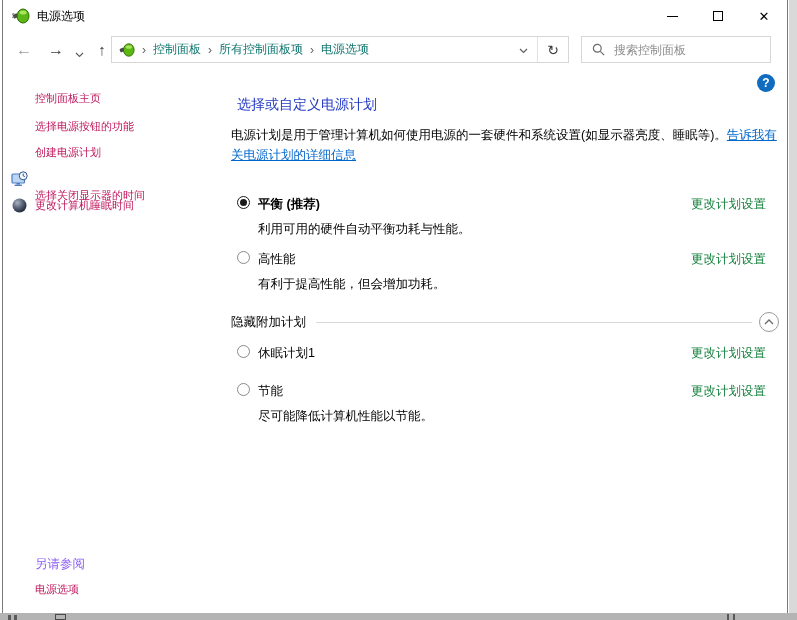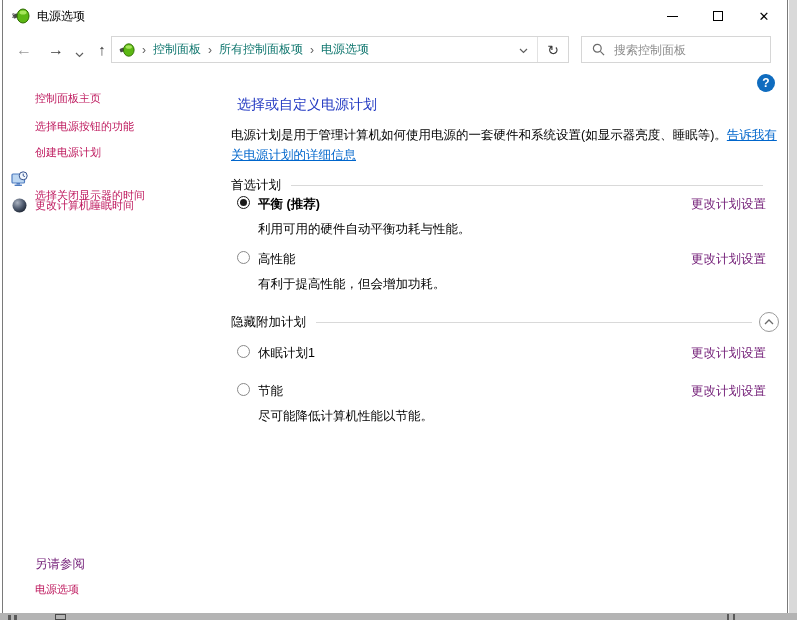--- a/index.html
+++ b/index.html
@@ -43,39 +43,39 @@
   .refresh-btn { width:30px; text-align:center; font-size:14px; color:#3a3a3a; }
   .search-box { position:absolute; left:578px; top:4px; width:190px; height:27px; border:1px solid #d6d6d6; display:flex; align-items:center; background:#fff; }
   .search-box svg { margin:0 9px 0 10px; flex:none; }
   .search-input { border:none; outline:none; flex:1; font-family:inherit; font-size:12px; color:#1a1a1a; background:transparent; min-width:0; }
   .search-input::placeholder { color:#8d8d8d; opacity:1; }
   
   .content { position:absolute; left:0; top:67px; width:100%; height:546px; background:#fff; }
   
   .side-item { position:absolute; left:32px; font-size:11px; color:#be185d; white-space:nowrap; cursor:pointer; }
   .side-icon { position:absolute; left:8px; width:17px; height:17px; }
-  .see-also { position:absolute; left:32px; color:#701a75; font-size:12.5px; }
+  .see-also { position:absolute; left:32px; color:#8b5cf6; font-size:12.5px; }
   
   .main { position:absolute; left:228px; top:0; width:548px; height:100%; }
   .help-btn { position:absolute; left:754px; top:7px; width:18px; height:18px; border-radius:50%; background:#0f6cbf; color:#fff; font-size:12px; font-weight:bold; display:flex; align-items:center; justify-content:center; cursor:pointer; }
   .page-heading { position:absolute; left:0; top:29px; font-size:14px; color:#2239c2; white-space:nowrap;margin-left:6px; }
   .page-desc { position:absolute; left:0; top:58px; width:546px; line-height:20px; font-size:12.5px; color:#000; }
   .learn-link { color:#0066cc; text-decoration:underline; cursor:pointer; }
   .section-header { position:absolute; left:0; width:100%; display:flex; align-items:center; }
   .section-title { font-size:12.5px; color:#000; white-space:nowrap; }
   .section-line { flex:1; height:1px; background:#d9d9d9; margin-left:10px; }
   .section-line.short { margin-right:16px; }
   .collapse-btn { width:20px; height:20px; border:1px solid #9a9a9a; border-radius:50%; margin-left:7px; flex:none; display:flex; align-items:center; justify-content:center; cursor:pointer; }
   .plan-row { position:absolute; left:6px; width:542px; display:flex; align-items:flex-start; padding-right:13px; }
   .radio { width:13px; height:13px; border:1px solid #8a8a8a; border-radius:50%; background:#fff; flex:none; margin-right:8px; position:relative; cursor:pointer; }
   .radio.checked { border-color:#1a1a1a; }
   .radio.checked::after { content:""; position:absolute; left:2px; top:2px; right:2px; bottom:2px; background:#1a1a1a; border-radius:50%; }
   .plan-name { font-size:12.5px; color:#000; white-space:nowrap; }
   .plan-name.bold { font-weight:bold; }
-  .plan-link { margin-left:auto; color:#701a75; font-size:12.5px; white-space:nowrap; cursor:pointer; }
+  .plan-link { margin-left:auto; color:#15803d; font-size:12.5px; white-space:nowrap; cursor:pointer; }
   .plan-desc { position:absolute; left:27px; font-size:12.5px; color:#000; white-space:nowrap; }
 </style>
 </head>
 <body>
 
 <div class="right-strip"></div>
 <div class="bottom-strip">
   <div class="frag" style="left:8px;top:2px;width:3px;height:5px"></div>
   <div class="frag" style="left:14px;top:2px;width:3px;height:5px"></div>
   <div class="frag" style="left:55px;top:1px;width:11px;height:6px;background:transparent;border:1px solid #4a4a4a"></div>
@@ -191,24 +191,20 @@
     <div class="side-item" style="top:515px">电源选项</div>
 
     <div class="help-btn">
         <span>?</span>
       </div>
 
     <div class="main">
       <div class="page-heading">选择或自定义电源计划</div>
       <div class="page-desc"><span>电源计划是用于管理计算机如何使用电源的一套硬件和系统设置(如显示器亮度、睡眠等)。</span><a class="learn-link">告诉我有关电源计划的详细信息</a></div>
 
-      <div class="section-header" style="top:110px">
-        <span class="section-title">首选计划</span>
-        <span class="section-line short"></span>
-      </div>
 
       <div class="plan-row" style="top:129px">
         <span class="radio checked"></span>
         <span class="plan-name bold">平衡 (推荐)</span>
         <a class="plan-link">更改计划设置</a>
       </div>
       <div class="plan-desc" style="top:154px">利用可用的硬件自动平衡功耗与性能。</div>
 
       <div class="plan-row" style="top:184px">
         <span class="radio"></span>

